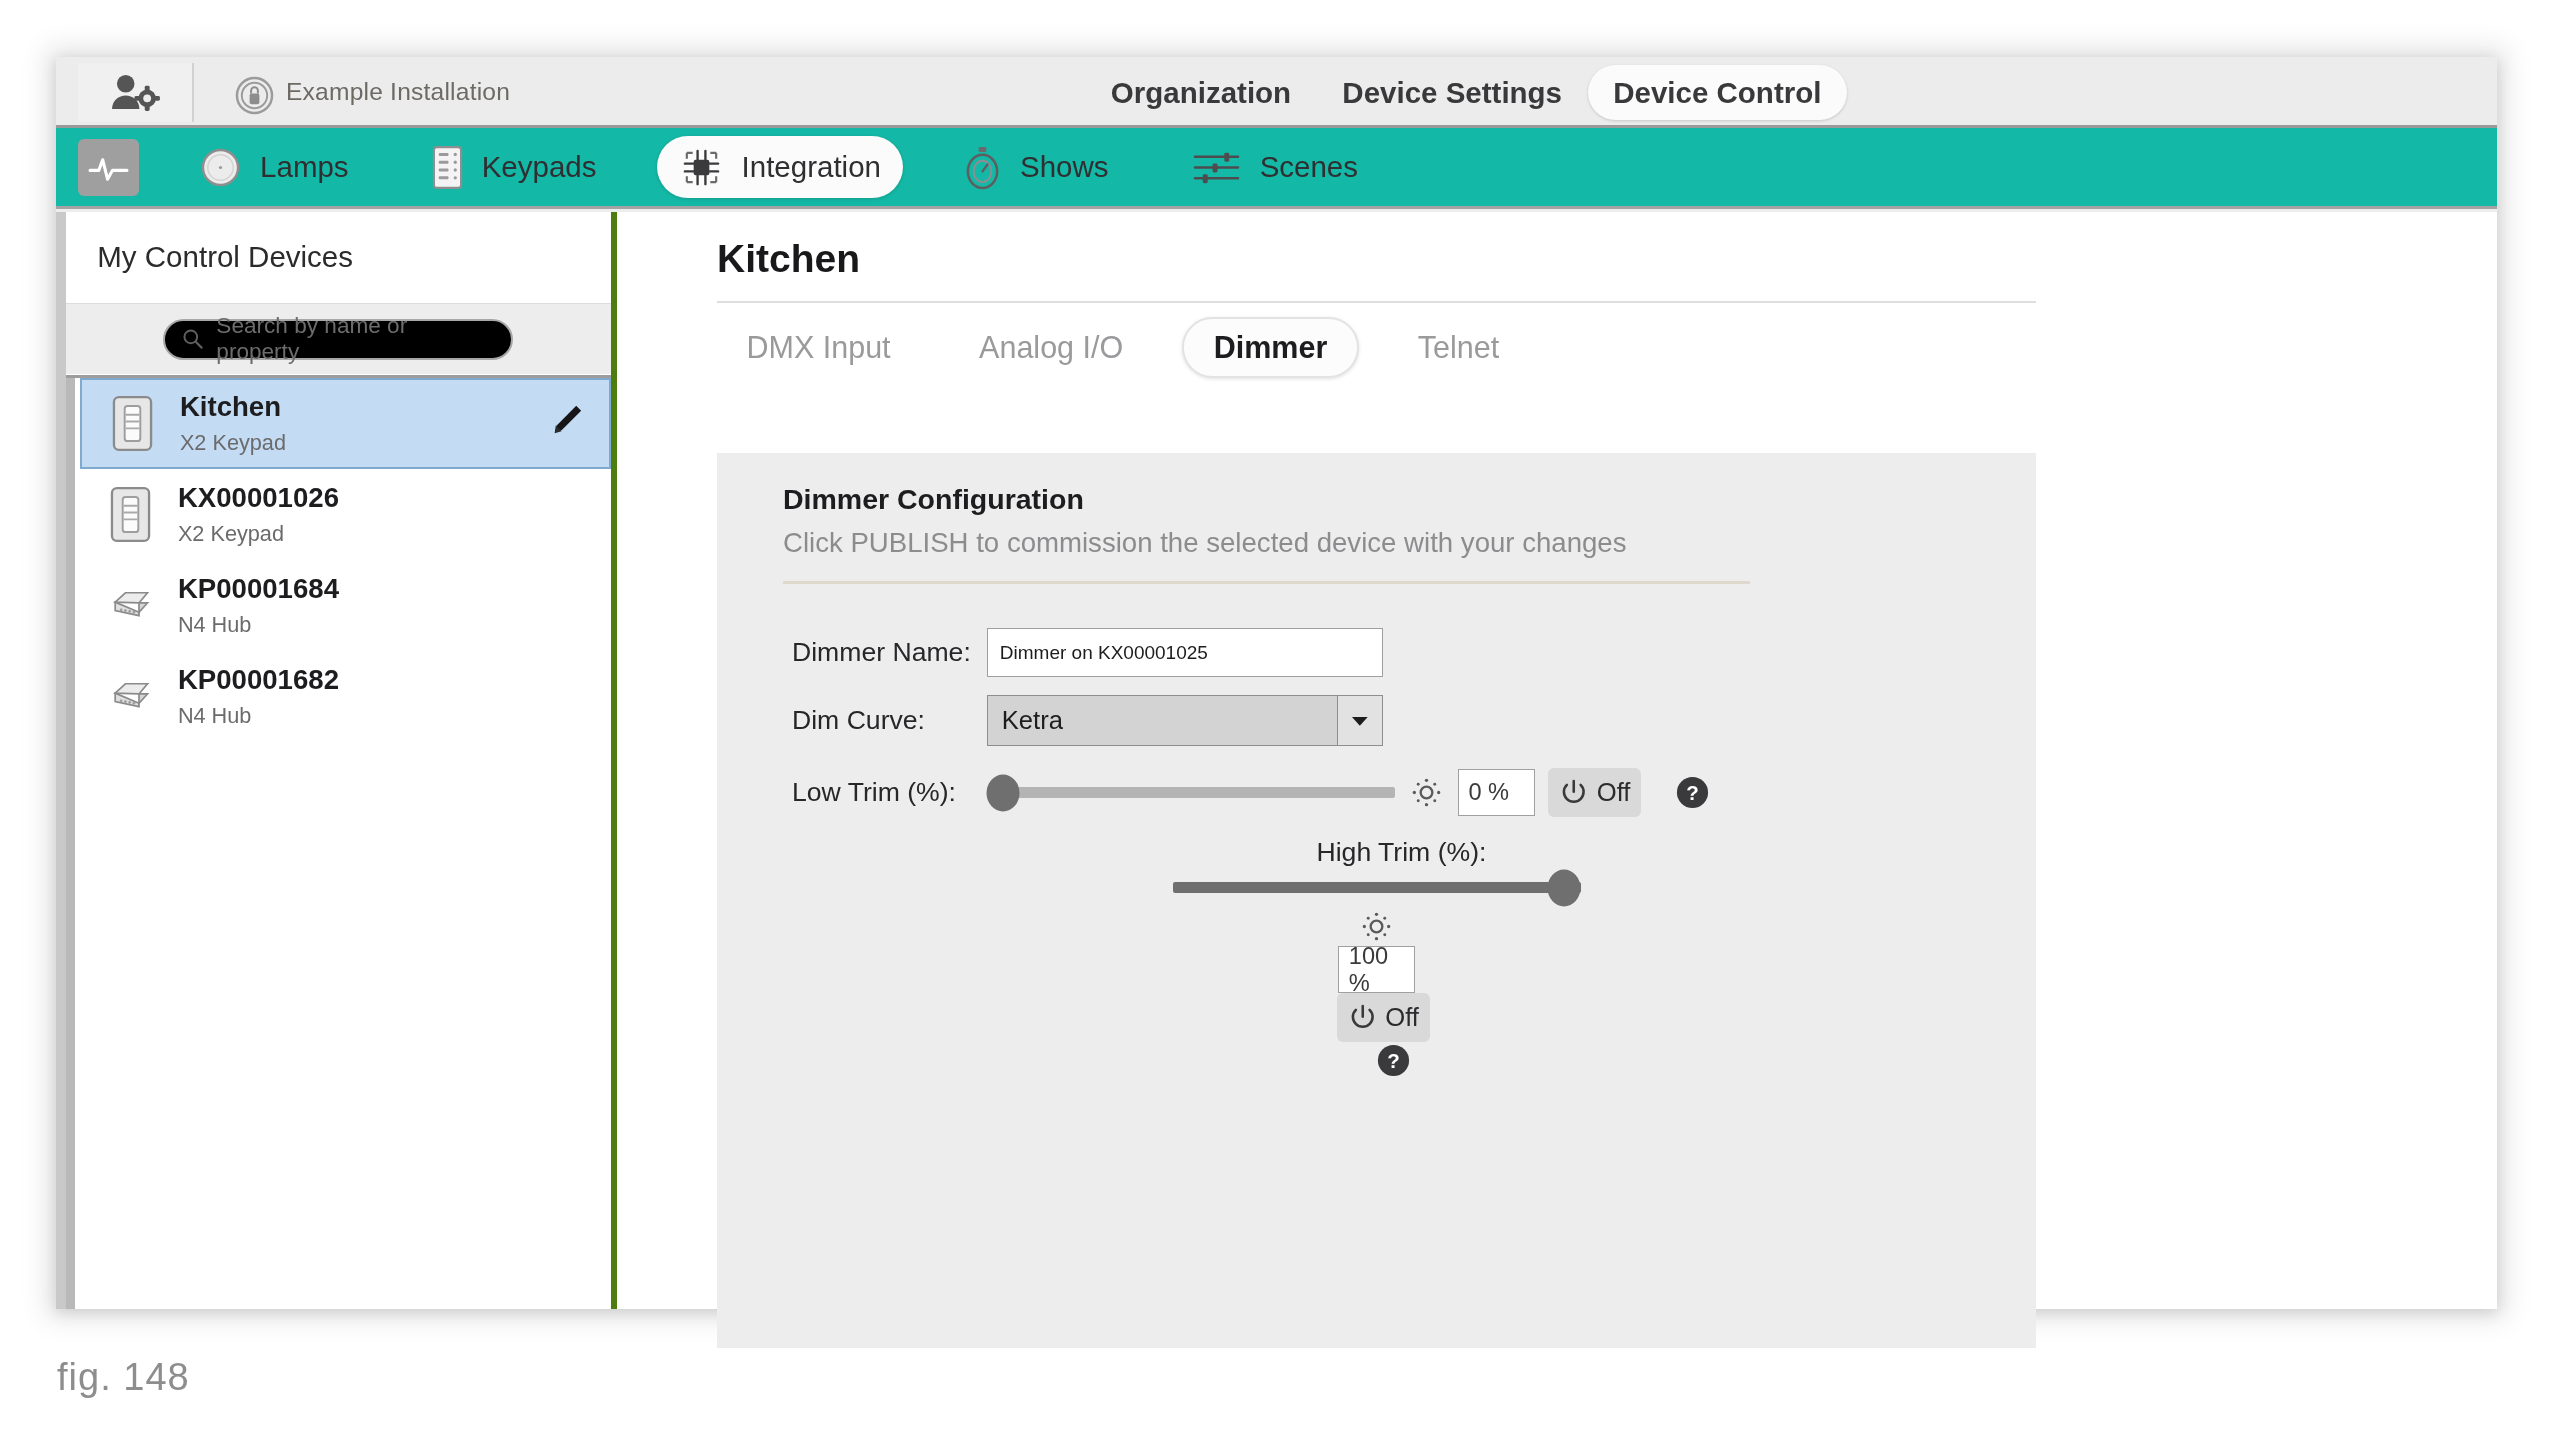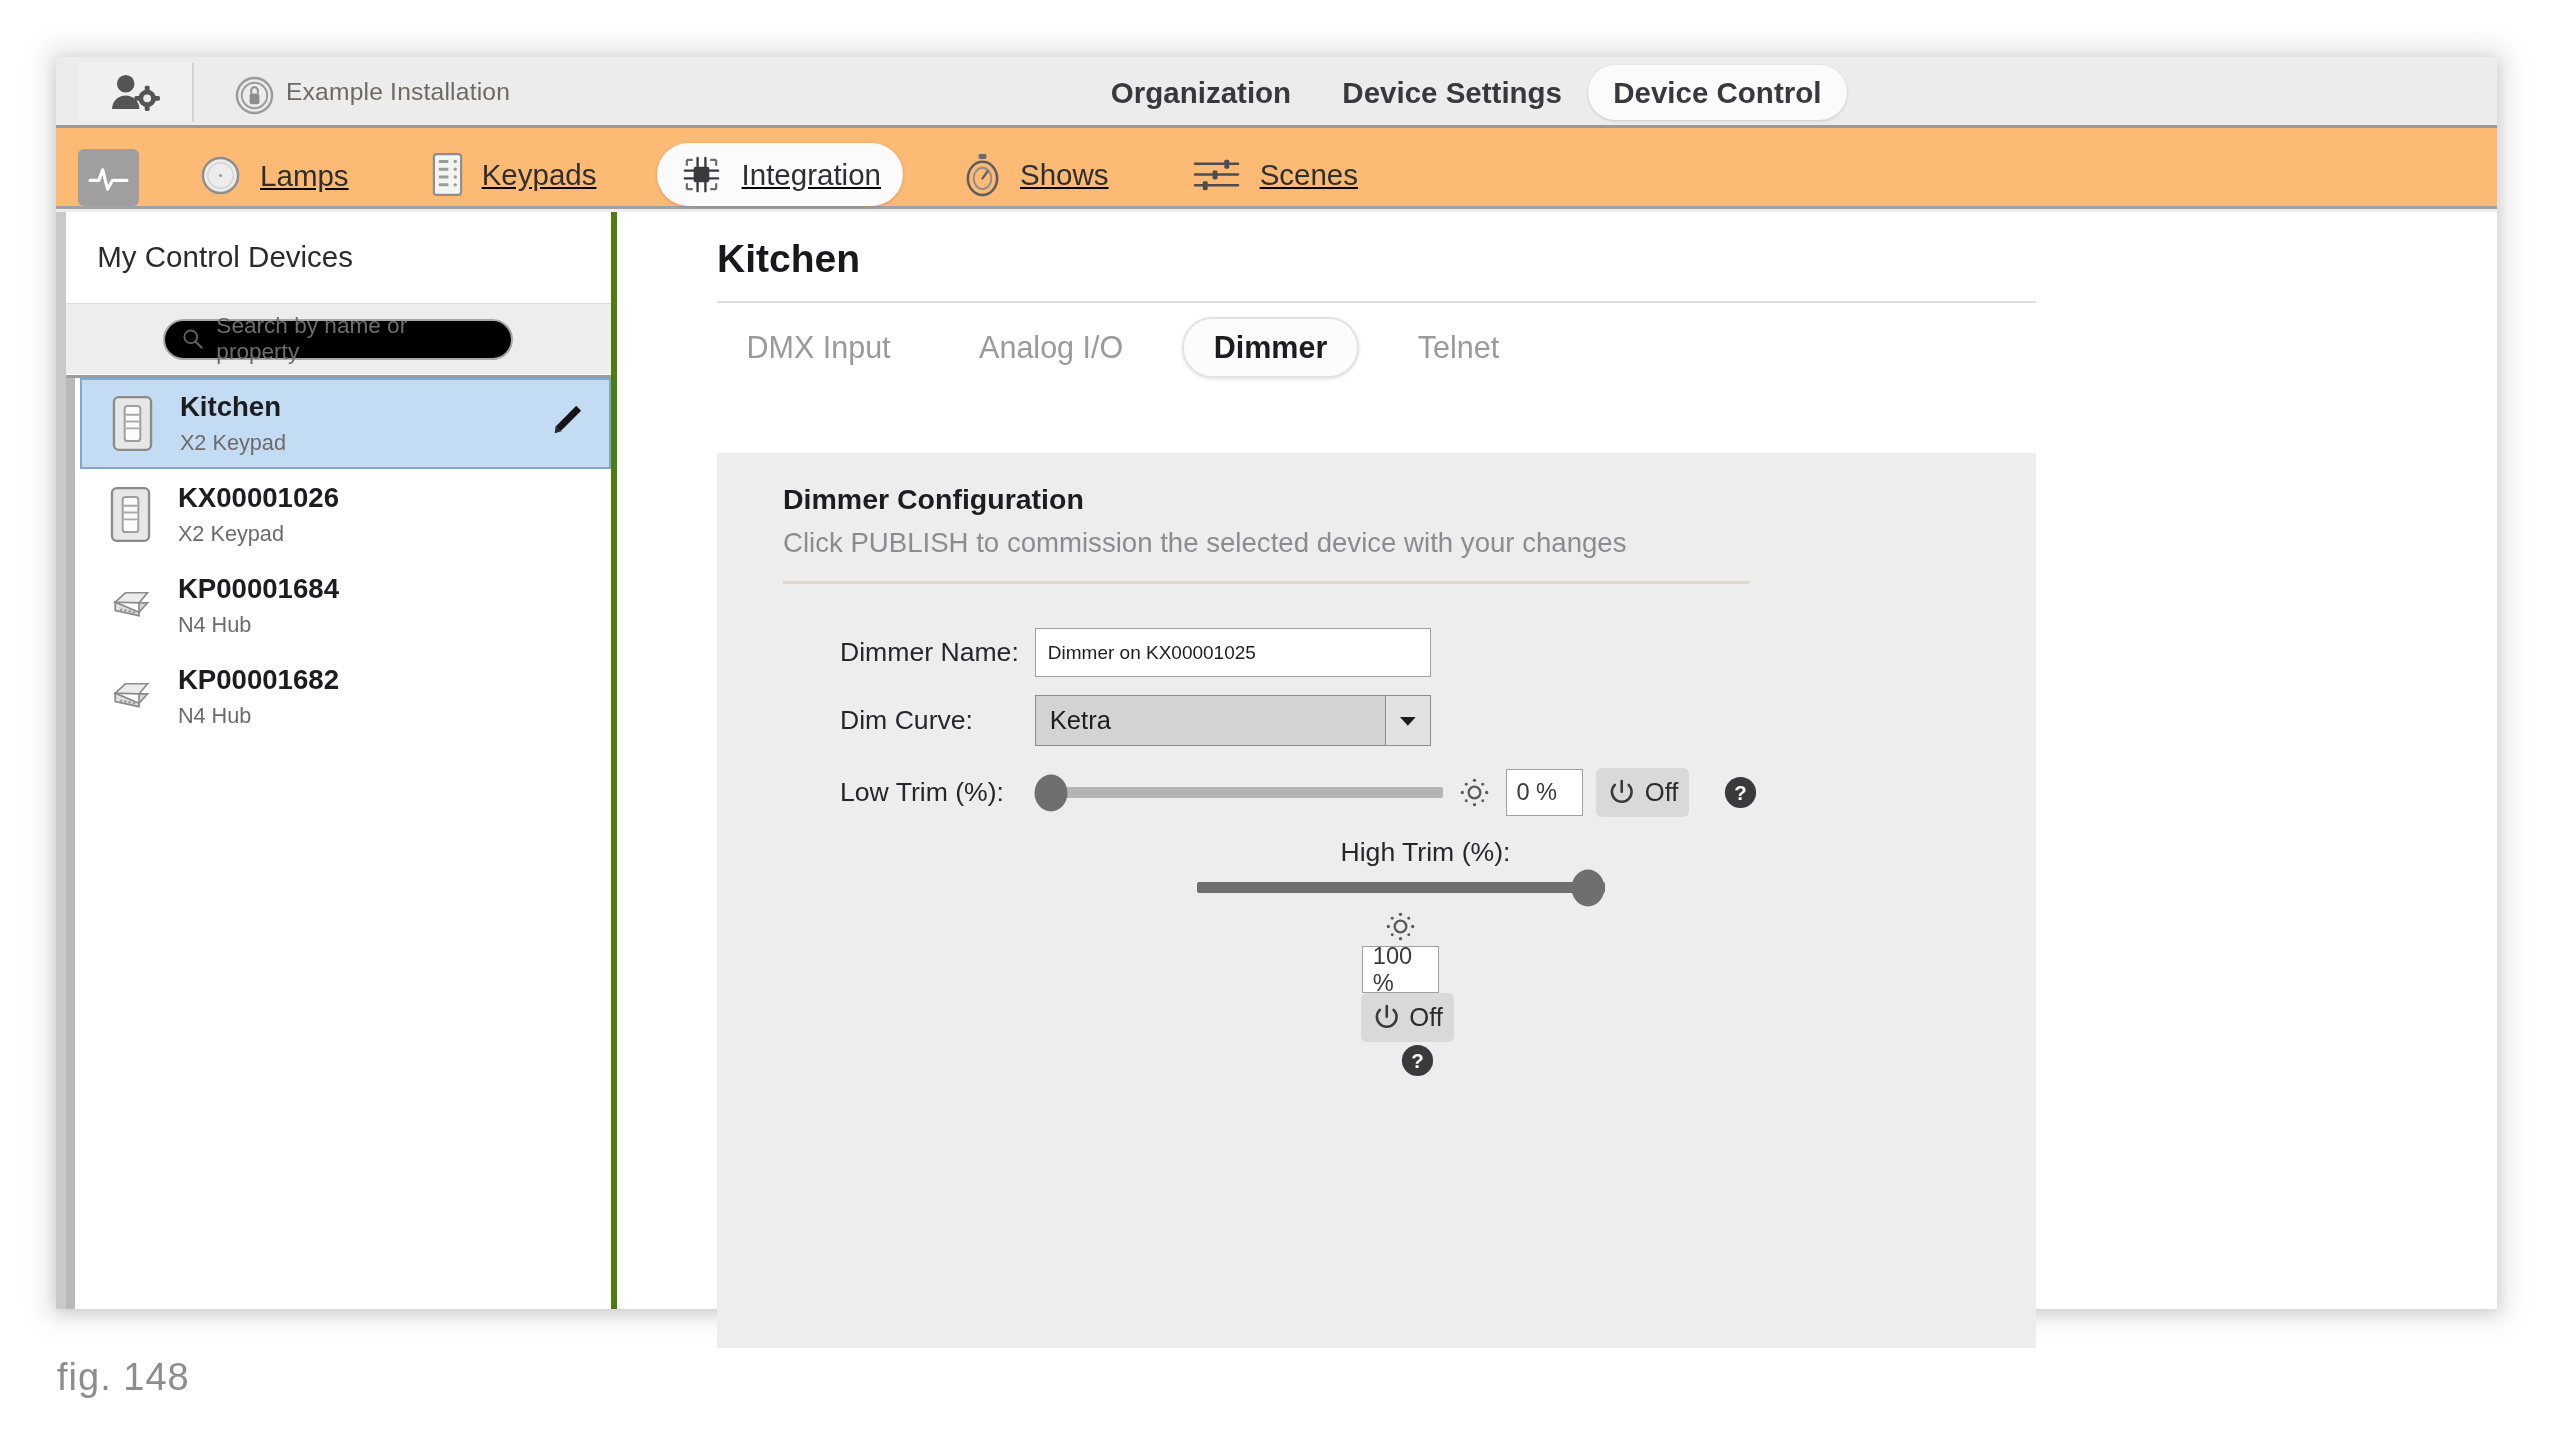--- a/index.html
+++ b/index.html
@@ -51,23 +51,23 @@
   }
   .main-nav-item {
     font-size: 29.5px; font-weight: bold; color: #39393b;
     padding: 10.8px 25.6px; border-radius: 983px; white-space: nowrap;
   }
   .main-nav-item.active { background: #fbfbfb; box-shadow: 0 1px 3px rgba(0,0,0,.16); }
 
   
   #tool-bar {
     position: absolute; left: 0; top: 71px; width: 100%; height: 81px;
-    background: #fdba74;
+    background: #14b8a6;
     border-bottom: 3px solid #a3a3a3;
-    display: flex; align-items: flex-end; text-decoration: underline;
+    display: flex; align-items: center;
   }
   #activity-icon-box {
     margin-left: 21.7px; width: 61px; height: 57px; border-radius: 5.9px;
     background: #9f9f9f; display: flex; align-items: center; justify-content: center;
   }
   .tool-tab {
     display: flex; align-items: center; gap: 17.7px;
     padding: 8.9px 21.7px; border-radius: 983px; margin-left: 39px; white-space: nowrap;
   }
   .tool-tab:first-of-type { margin-left: 61px; }
@@ -168,21 +168,21 @@
     position: absolute; left: 66px; top: 74px;
     font-size: 27.6px; color: #8c8c8e;
   }
   #config-divider {
     position: absolute; left: 66px; top: 128px; width: 967px; height: 3px;
     background: #ddd9cc;
   }
 
   .form-row {
     position: absolute; left: 0; width: 100%;
-    display: flex; align-items: center; padding-left: 48px;
+    display: flex; align-items: center;
   }
   .form-label {
     width: 195px; text-align: left; margin-left: 75px;
     font-size: 26.6px; color: #27272a;
   }
 
   #name-input {
     width: 396px; height: 49px;
     background: #ffffff; border: 1px solid #9f9f9f;
     display: flex; align-items: center; padding-left: 11.8px;

